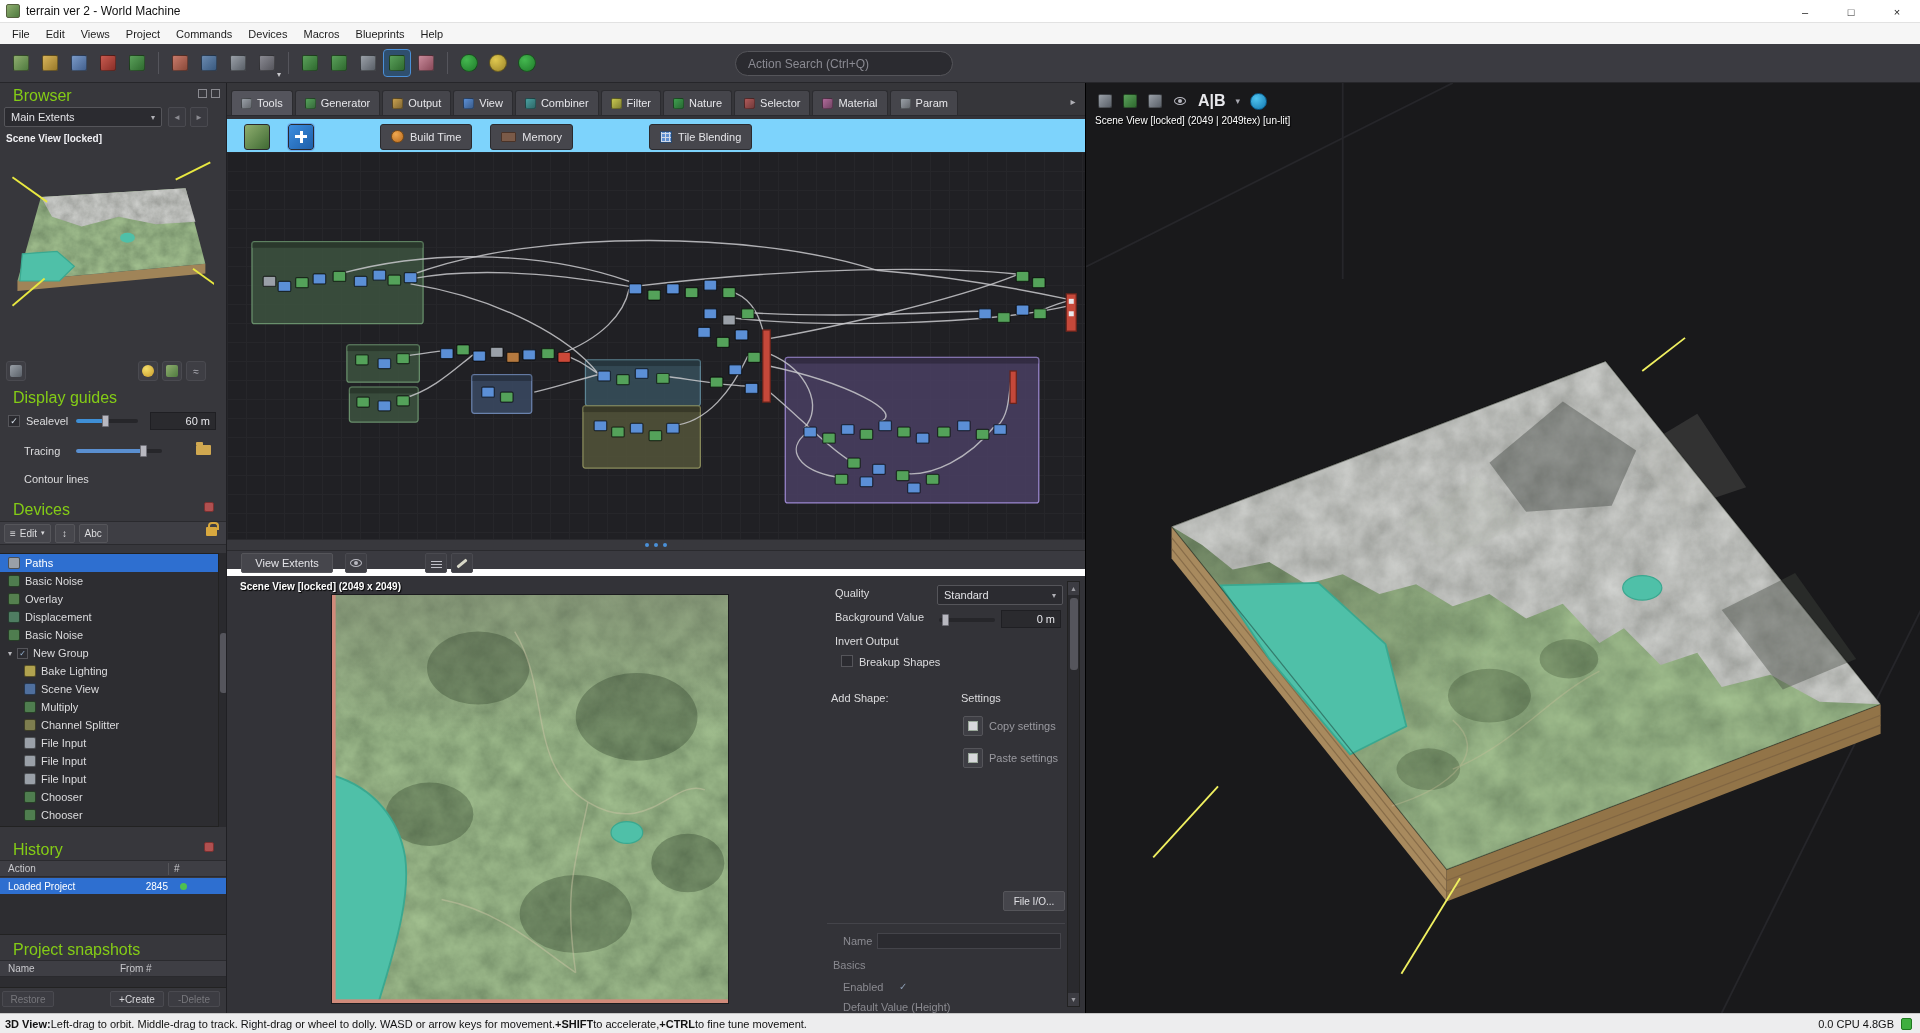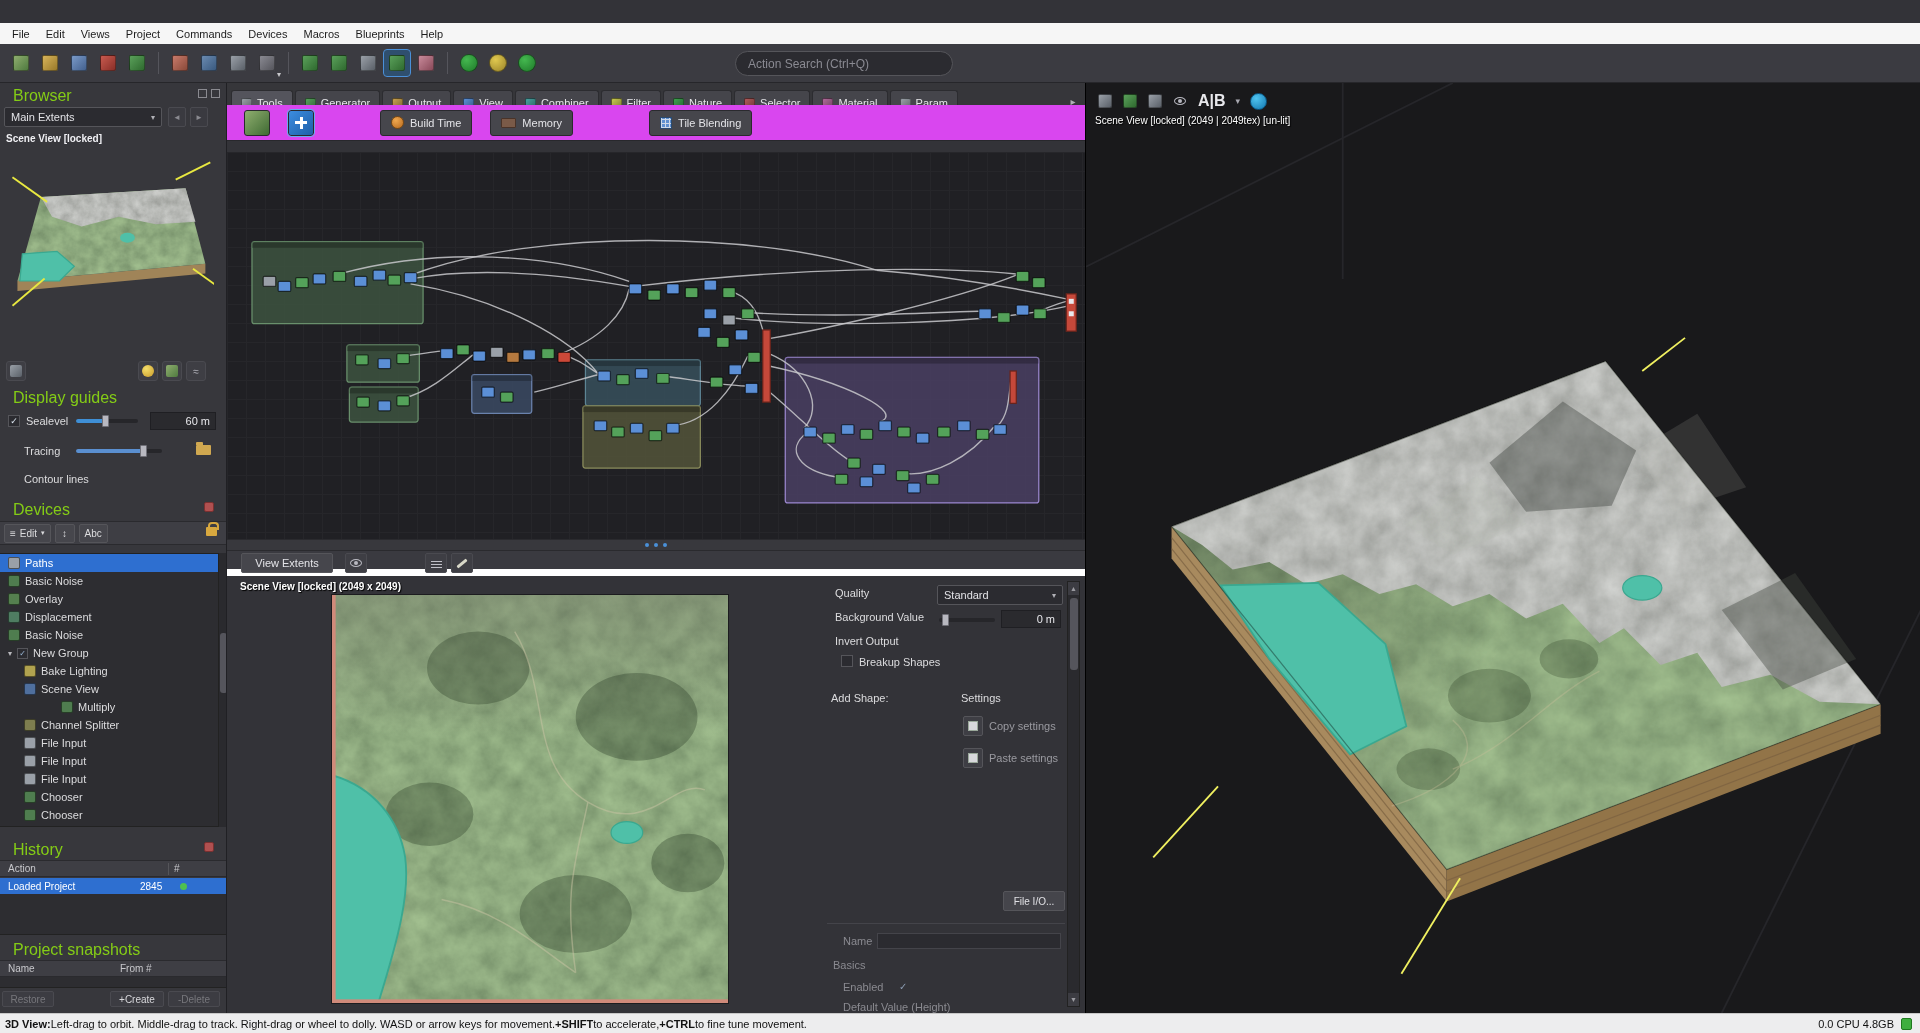--- a/index.html
+++ b/index.html
@@ -93,21 +93,21 @@
   
   .center{position:absolute;left:227px;top:83px;width:858px;height:930px;background:#333338;overflow:hidden}
   .tabbar{position:absolute;left:0;top:0;width:858px;height:33px;background:#36363a;display:flex;
     align-items:flex-end;padding:0 0 0 4px;gap:2px;border-bottom:1px solid #2a2a2e}
   .tab{height:25px;display:flex;align-items:center;gap:5px;padding:0 9px;background:#45454b;
     border:1px solid #2c2c30;border-bottom:none;border-radius:3px 3px 0 0;color:#e6e6ea;font-size:11px;white-space:nowrap}
   .tab-first{background:#54545c}
   .tab-ic{width:11px;height:11px;border-radius:2px;border:1px solid rgba(0,0,0,.4);flex:none}
   .tabscroll{position:absolute;right:4px;top:8px;width:16px;height:20px;color:#b0b0b6;font-size:10px;
     display:flex;align-items:center;justify-content:center}
-  .buildbar{position:absolute;left:0;top:22px;width:858px;height:36px;background:#d946ef;
+  .buildbar{position:absolute;left:0;top:36px;width:858px;height:36px;background:#7dd3fc;
     border-bottom:1px solid #28282c;display:flex;align-items:center;gap:18px;padding-left:17px}
   .bchip{width:26px;height:26px;border-radius:3px;border:1px solid #2a2a2e;flex:none}
   .bchip.terr{background:linear-gradient(135deg,#8fae6f,#3f6a33)}
   .bchip.plus{background:
      linear-gradient(#fff,#fff) center/12px 3px no-repeat,
      linear-gradient(#fff,#fff) center/3px 12px no-repeat,
      linear-gradient(135deg,#3b8de0,#1f5fa8);outline:1px solid #6aaaee}
   .bbtn{height:26px;background:#46464c;border:1px solid #2a2a2e;border-radius:3px;color:#e4e4e8;
     font-size:11px;display:flex;align-items:center;gap:6px;padding:0 10px}
   .clockic{width:13px;height:13px;border-radius:50%;background:radial-gradient(circle at 35% 30%,#f0a84f,#b86a1f);border:1px solid #7a4a14}
@@ -177,20 +177,29 @@
     border-top:1px solid #c8c8c8;display:flex;align-items:center;font-size:11px;color:#111;padding-left:5px}
   .statusbar b{font-weight:bold}
   .statusright{position:absolute;right:26px;font-size:11px;color:#111}
   .battic{position:absolute;right:8px;top:4px;width:11px;height:12px;background:#3fae3f;border:1px solid #1f7a1f;border-radius:2px}
 </style>
 </head>
 <body>
 
 <div id="root">
 
+  <div class="titlebar">
+    <div class="appicon"></div>
+    <div class="apptitle">terrain ver 2 - World Machine</div>
+    <div class="winbtns">
+      <div class="winbtn">–</div>
+      <div class="winbtn">□</div>
+      <div class="winbtn">×</div>
+    </div>
+  </div>
 
   <div class="menubar" id="menu-items">
       <div class="menu-item">File</div>
       <div class="menu-item">Edit</div>
       <div class="menu-item">Views</div>
       <div class="menu-item">Project</div>
       <div class="menu-item">Commands</div>
       <div class="menu-item">Devices</div>
       <div class="menu-item">Macros</div>
       <div class="menu-item">Blueprints</div>
@@ -377,21 +386,21 @@
           <span class="dlabel grp">New Group</span>
         </div>
         <div class="drow" style="padding-left: 24px;">
           <span class="dicon" style="background: rgb(176, 162, 79);"></span>
           <span class="dlabel">Bake Lighting</span>
         </div>
         <div class="drow" style="padding-left: 24px;">
           <span class="dicon" style="background: rgb(79, 111, 157);"></span>
           <span class="dlabel">Scene View</span>
         </div>
-        <div class="drow" style="padding-left: 24px; margin-left: 37px;">
+        <div class="drow" style="padding-left: 24px;">
           <span class="dicon" style="background: rgb(79, 125, 79);"></span>
           <span class="dlabel">Multiply</span>
         </div>
         <div class="drow" style="padding-left: 24px;">
           <span class="dicon" style="background: rgb(125, 125, 79);"></span>
           <span class="dlabel">Channel Splitter</span>
         </div>
         <div class="drow" style="padding-left: 24px;">
           <span class="dicon" style="background: rgb(154, 160, 168);"></span>
           <span class="dlabel">File Input</span>
@@ -419,21 +428,21 @@
 
     <div class="seclabel" style="top:758px">History</div>
     <div class="redchip" style="right:12px;top:759px"></div>
     <div class="tblhead" style="top:777px">
       <span style="margin-left:8px">Action</span>
       <span style="position:absolute;left:168px;width:1px;height:12px;background:#55555a"></span>
       <span style="position:absolute;left:174px">#</span>
     </div>
     <div class="selrow" style="top:795px">
       <span style="margin-left:8px">Loaded Project</span>
-      <span style="position:absolute;left:140px;width:28px;text-align:left">2845</span>
+      <span style="position:absolute;left:140px;width:28px;text-align:right">2845</span>
       <span class="greendot" style="position:absolute;left:176px"></span>
     </div>
     <div class="emptylist" style="top:811px;height:41px"></div>
 
     <div class="seclabel" style="top:858px">Project snapshots</div>
     <div class="tblhead" style="top:877px">
       <span style="margin-left:8px">Name</span>
       <span style="position:absolute;left:130px;width:1px;height:12px;background:#55555a"></span>
       <span style="position:absolute;left:120px">From #</span>
     </div>

